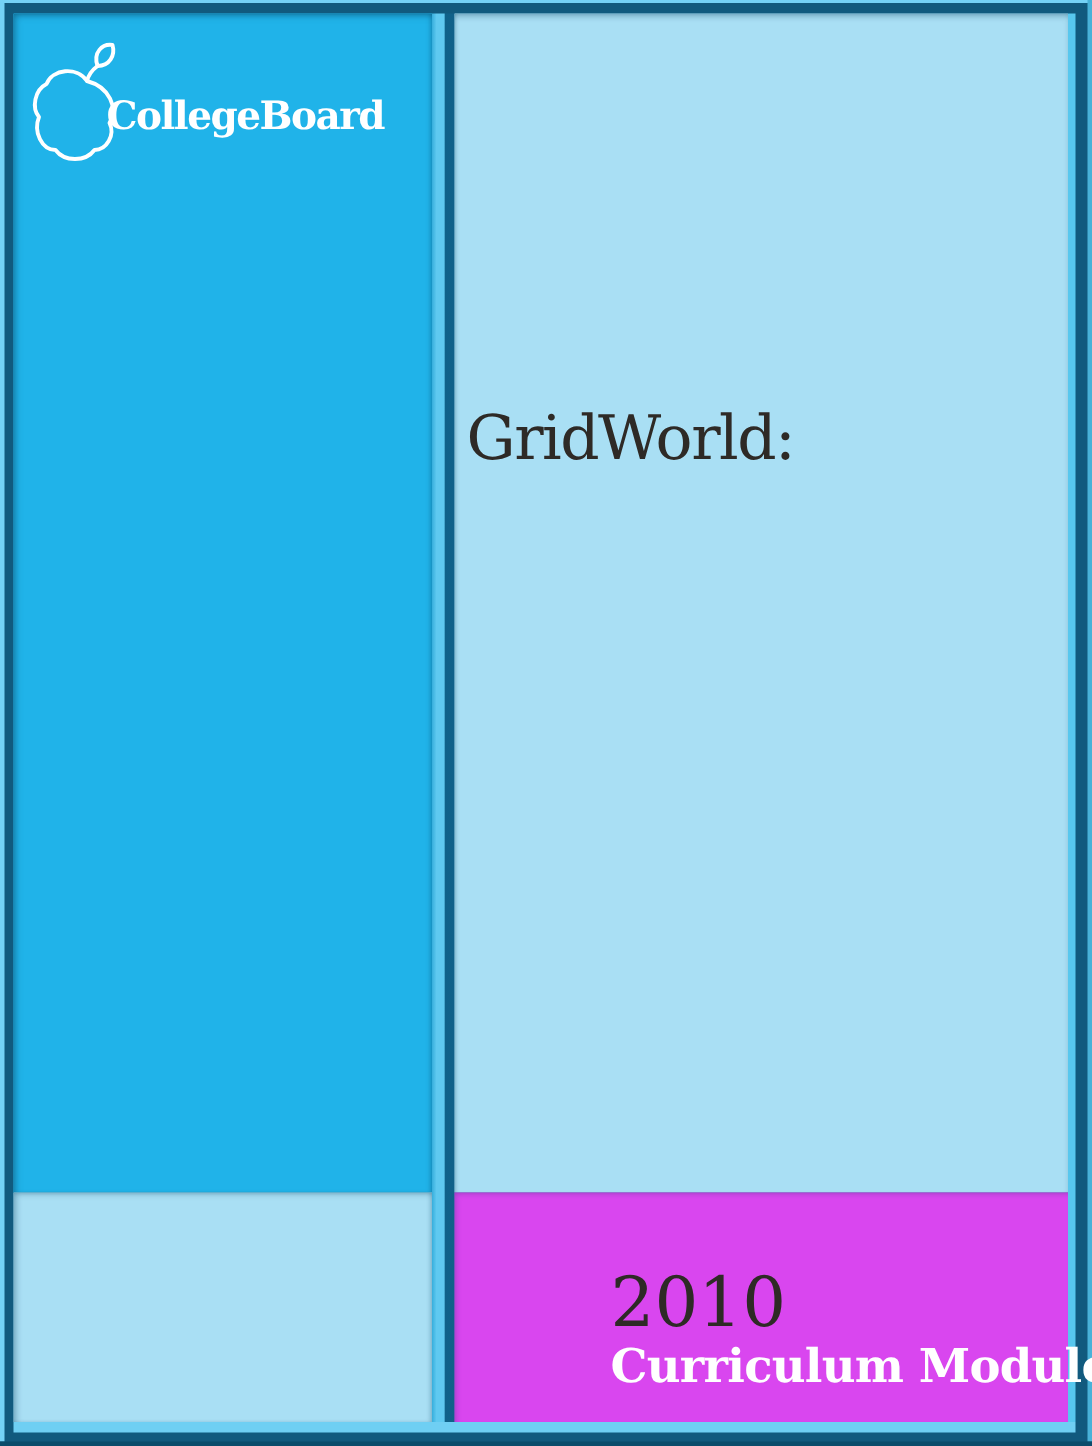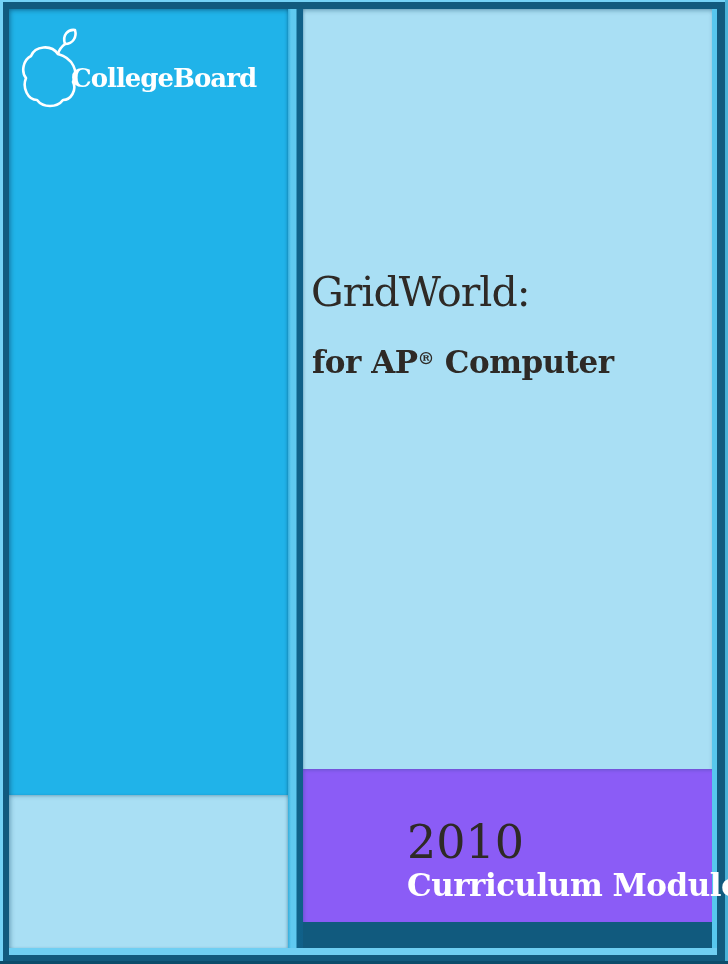--- a/index.html
+++ b/index.html
@@ -28,21 +28,21 @@
   .panel-left-bottom{
     left:9px;top:795px;width:279px;height:153px;background:#A9DFF4;
     box-shadow:inset 3px 2px 5px -2px rgba(7,58,88,.45), inset -2px 0 3px -1px rgba(7,58,88,.3);
   }
   .panel-right-top{
     left:303px;top:9px;width:409px;height:786px;background:#A9DFF4;
     box-shadow:inset 0 3px 5px -2px rgba(7,58,88,.45), inset 2px 0 3px -2px rgba(7,58,88,.35);
     text-decoration:underline;
   }
   .panel-right-bottom{
-    left:303px;top:769px;width:409px;height:153px;background:#8b5cf6;
+    left:303px;top:795px;width:409px;height:153px;background:#d946ef;
     box-shadow:inset 2px 2px 4px -2px rgba(7,58,88,.4);
   }
   .divider{
     position:absolute;left:288px;top:9px;width:15px;height:939px;
     background:linear-gradient(to right,#36AEDC 0px,#5FC9F0 3px,#5FC9F0 8px,#0F6289 9px,#116089 15px);
   }
   
   .logo{position:absolute;left:12px;top:16px;width:250px;height:96px;}
   .acorn{position:absolute;left:0;top:2px;}
   .wordmark{
@@ -98,21 +98,20 @@
     </div>
   </div>
 
   <div class="panel panel-left-bottom"></div>
 
   <div class="divider"></div>
 
   <div class="panel panel-right-top">
     <div class="doc-title">GridWorld:</div>
     <div class="doc-subtitle">
-      <div class="line"><span>for AP</span><sup>®</sup><span> Computer</span></div>
     </div>
   </div>
 
   <div class="panel panel-right-bottom">
     <div class="edition">
       <div class="edition-year">2010</div>
       <div class="edition-series">Curriculum Module</div>
     </div>
   </div>
 

